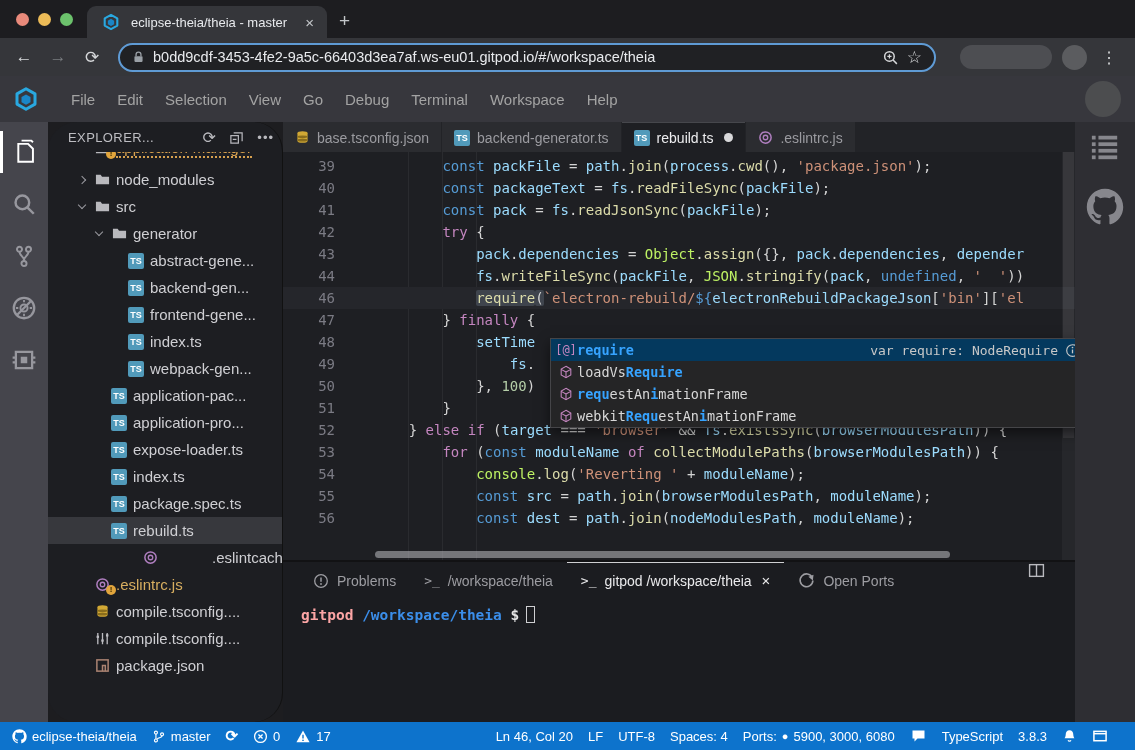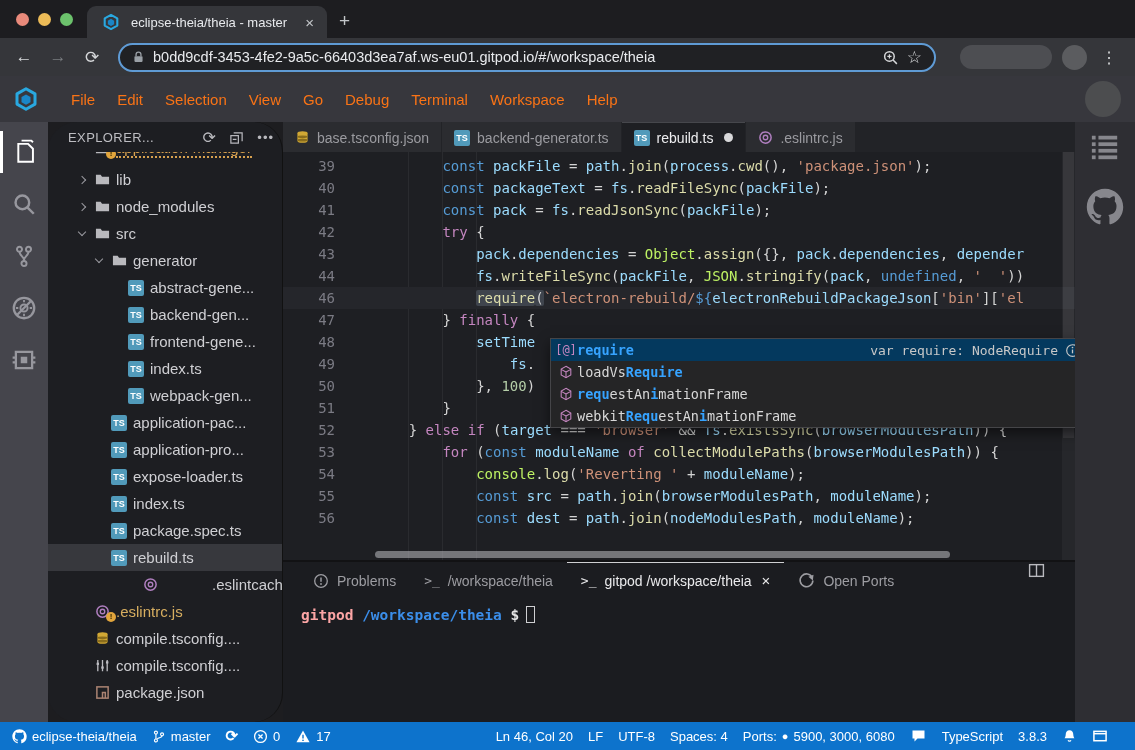--- a/index.html
+++ b/index.html
@@ -25,21 +25,21 @@
     border-radius:15px; display:flex; align-items:center; padding:0 12px; gap:8px; }
   .urlbar .url { flex:1; color:#e8eaed; font-size:14.5px; white-space:nowrap; overflow:hidden; }
   .exm { display:flex; align-items:center; gap:10px; padding:0 4px 0 12px; }
   .extpill { width:92px; height:24px; border-radius:12px; background:#4d4e52; }
   .bavatar { width:25px; height:25px; border-radius:50%; background:#5b5c5f; }
   .kebab { color:#d6d8da; font-size:16px; padding:0 4px; }
 
   
   .menubar { height:46px; background:#37373d; display:flex; align-items:center; padding:0 14px; flex:none; }
   .menubar .menus { display:flex; margin-left:16px; }
-  .menu-item { color:#f97316; font-size:15px; padding:7px 11px; border-radius:3px; }
+  .menu-item { color:#a3a3a3; font-size:15px; padding:7px 11px; border-radius:3px; }
   .mb-avatar { margin-left:auto; width:36px; height:36px; border-radius:50%; background:#4c4d4f; }
 
   .workbench { flex:1; display:flex; min-height:0; }
   .activitybar { width:48px; background:#45454c; display:flex; flex-direction:column; align-items:center;
     padding-top:4px; flex:none; }
   .act { position:relative; width:48px; height:52px; display:flex; align-items:center; justify-content:center;
     color:#97979e; }
   .act.active { color:#fff; }
   .act.active::before { content:""; position:absolute; left:0; top:5px; bottom:5px; width:3px; background:#fff; }
 
@@ -306,35 +306,20 @@
               <span class="chev closed">
                 <i></i>
               </span>
               <span class="ficon">
                 <span style="display: flex; align-items: center;">
                   <svg width="17" height="15" viewBox="0 0 16 16" fill="none" xmlns="http://www.w3.org/2000/svg">
                     <path d="M1 3h5l1.5 2H15v8H1z" fill="#b9b9bd"></path>
                   </svg>
                 </span>
               </span>
-              <span class="lab">lib</span>
-            </div>
-          </div>
-          <div class="trow">
-            <div class="inner" style="display: flex; align-items: center; padding-left: 25px;">
-              <span class="chev closed">
-                <i></i>
-              </span>
-              <span class="ficon">
-                <span style="display: flex; align-items: center;">
-                  <svg width="17" height="15" viewBox="0 0 16 16" fill="none" xmlns="http://www.w3.org/2000/svg">
-                    <path d="M1 3h5l1.5 2H15v8H1z" fill="#b9b9bd"></path>
-                  </svg>
-                </span>
-              </span>
               <span class="lab">node_modules</span>
             </div>
           </div>
           <div class="trow">
             <div class="inner" style="display: flex; align-items: center; padding-left: 25px;">
               <span class="chev open">
                 <i></i>
               </span>
               <span class="ficon">
                 <span style="display: flex; align-items: center;">

